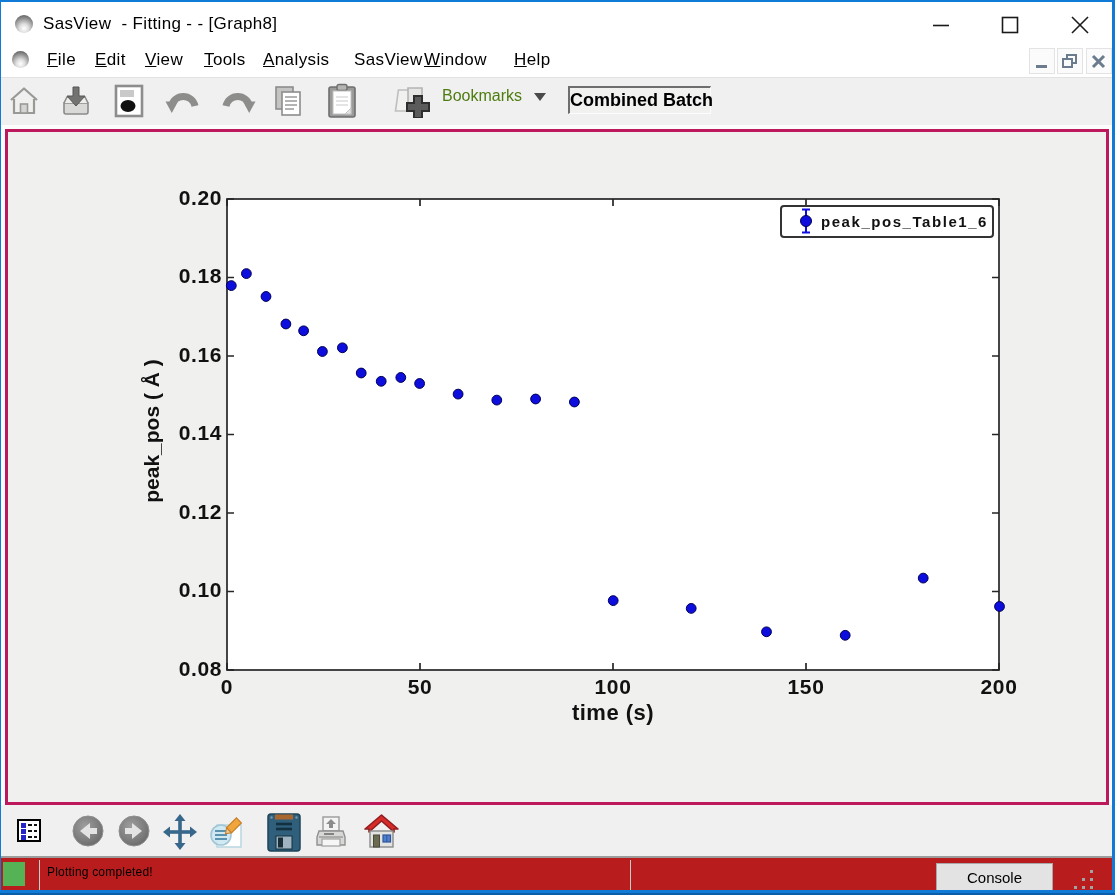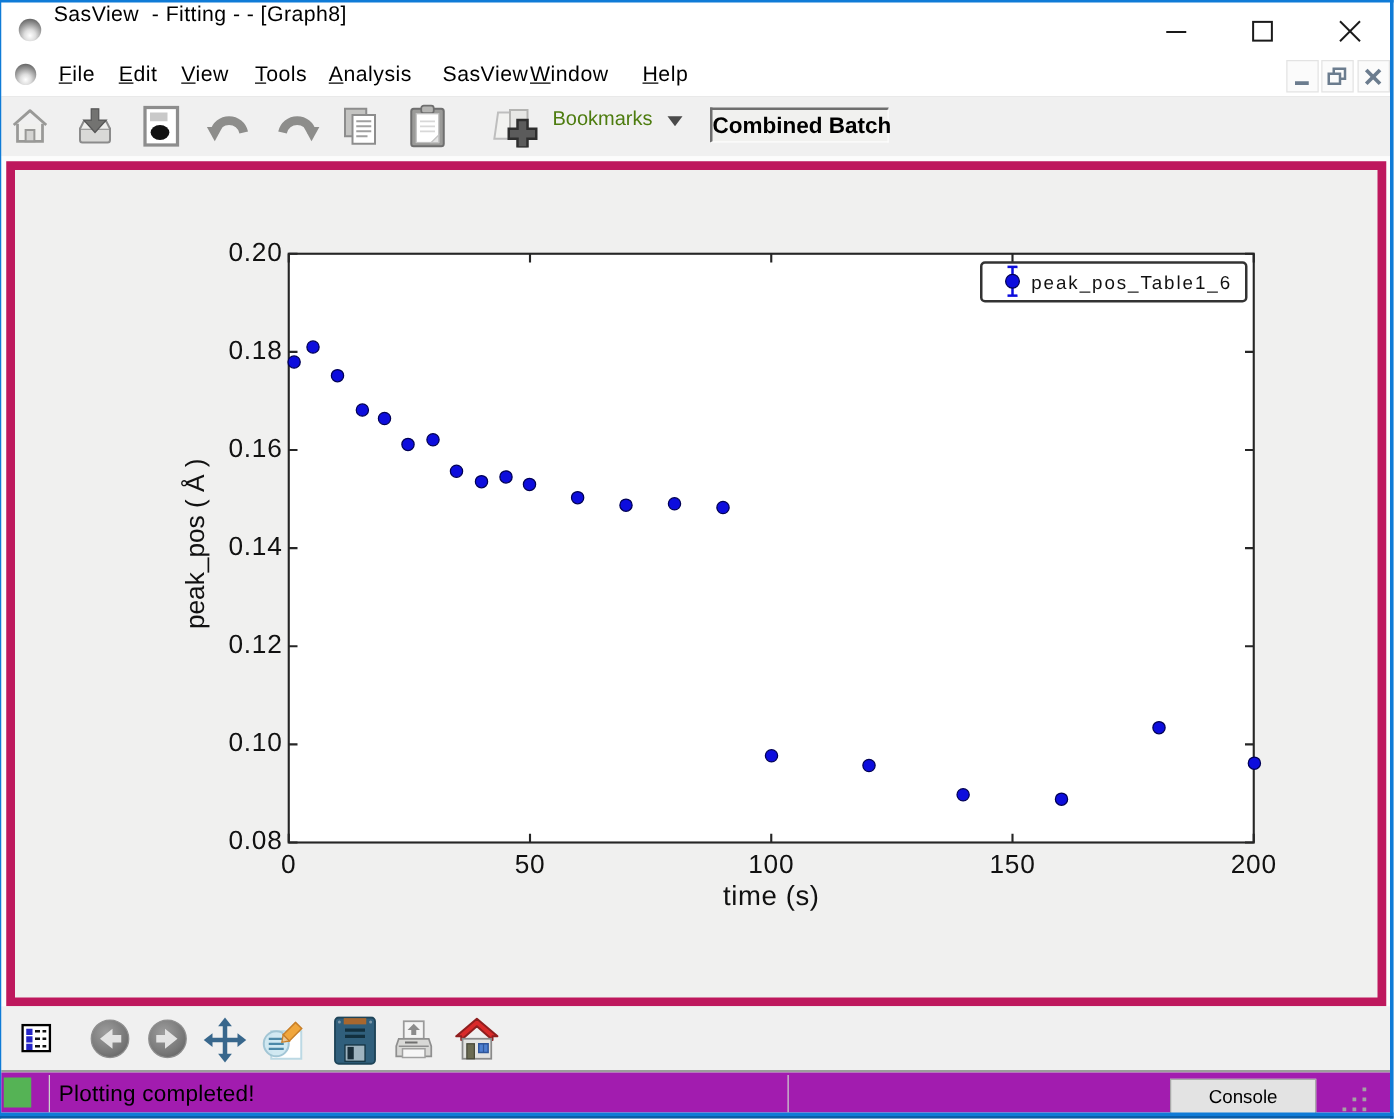--- a/index.html
+++ b/index.html
@@ -6,37 +6,37 @@
   html,body { width:1115px; height:895px; overflow:hidden; }
   body { font-family:"Liberation Sans", sans-serif; position:relative; background:#ffffff; }
   .abs { position:absolute; }
   
   #btop { left:0; top:0; width:1115px; height:2px; background:#0f7bd7; }
   #bleft { left:0; top:0; width:1px; height:895px; background:#0f7bd7; }
   #bright { left:1112px; top:0; width:3px; height:895px; background:#0f7bd7; }
   #bbot { left:0; top:890px; width:1115px; height:5px; background:linear-gradient(#0f7bd7 0 60%, #0a5da8 60% 100%); }
   
   #titlebar { left:1px; top:2px; width:1111px; height:42px; background:#ffffff; }
-  #titletext { left:42px; top:0; font-size:17px; color:#000; letter-spacing:0.35px; }
+  #titletext { left:42px; top:12px; font-size:17px; color:#000; letter-spacing:0.35px; }
   
   #menubar { left:1px; top:44px; width:1111px; height:33px; background:#ffffff; }
   #menuline { left:1px; top:77px; width:1111px; height:1px; background:#e2e2e2; }
   .mi { position:absolute; top:6px; font-size:17px; color:#000; letter-spacing:0.4px; }
   
   #toolbar { left:1px; top:78px; width:1111px; height:47px; background:#f0f0f0; }
   
   #mdi { left:1px; top:125px; width:1111px; height:680px; background:#fcfcfc; }
-  #plotbox { left:5px; top:129px; width:1104px; height:676px; background:#f0f0ef; border:7px solid #be185d; }
+  #plotbox { left:5px; top:129px; width:1104px; height:676px; background:#f0f0ef; border:3px solid #be185d;font-weight:bold; }
   
   #navbar { left:1px; top:805px; width:1111px; height:51px; background:#f0f0f0; }
   #navline { left:1px; top:856px; width:1111px; height:2px; background:#9c9c9c; }
   
-  #statusbar { left:1px; top:858px; width:1111px; height:32px; background:#a21caf; }
+  #statusbar { left:1px; top:858px; width:1111px; height:32px; background:#b91c1c; }
   .sep { position:absolute; width:1px; background:#cdcdcd; }
-  #stext { left:47px; top:865px; font-size:18px; letter-spacing:0.2px; color:#000; }
+  #stext { left:47px; top:865px; font-size:12px; letter-spacing:0.2px; color:#000; }
   #greensq { left:2px; top:4px; width:22px; height:24px; background:#55b355; }
   #consolebtn { left:935px; top:5px; width:117px; height:29px; background:#e3e3e3; border:1px solid #a9a9a9; font-size:15px; text-align:center; line-height:27px; color:#000; }
   .sphere { border-radius:50%; background:radial-gradient(circle at 50% 75%, #ffffff 0%, #dedede 28%, #9a9a9a 58%, #5a5a5a 88%, #4c4c4c 100%); }
   .mdibtn { top:4px; width:26px; height:26px; background:#fbfbfb; border:1px solid #e3e3e3; }
   .mdibtn svg { position:absolute; left:0; top:0; }
   #combined { left:567px; top:8px; width:143px; height:28px; background:#f1f1ef;
     border-top:2px solid #6e6e6e; border-left:2px solid #6e6e6e; border-right:1px solid #fdfdfd; border-bottom:1px solid #fdfdfd;
     font-size:18px; font-weight:bold; color:#000; text-align:center; line-height:25px; letter-spacing:0px; white-space:nowrap; }
 </style>
 </head>

